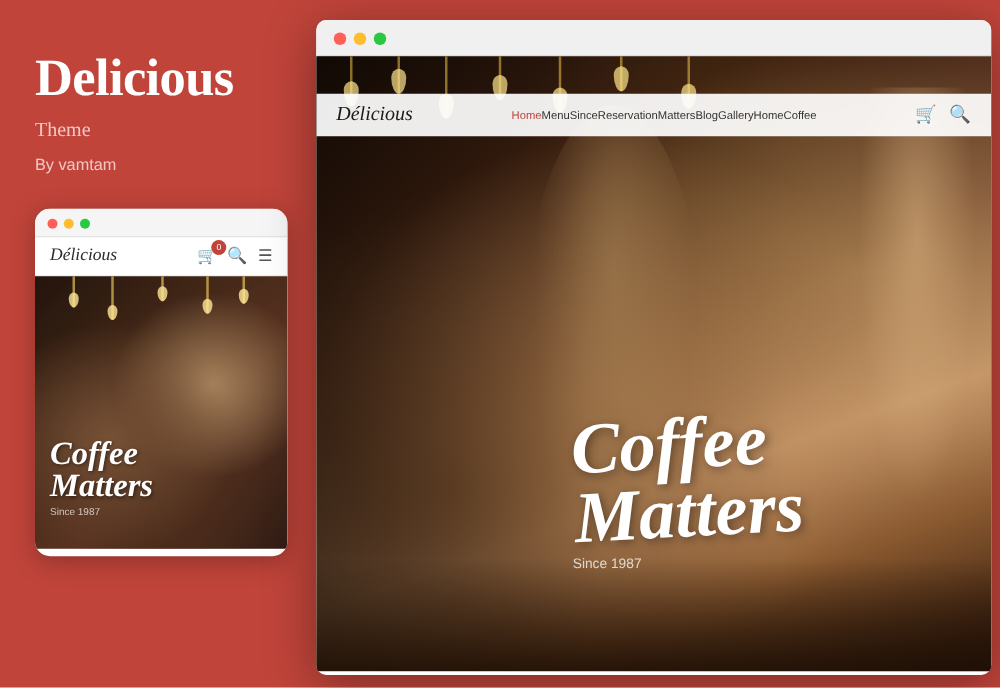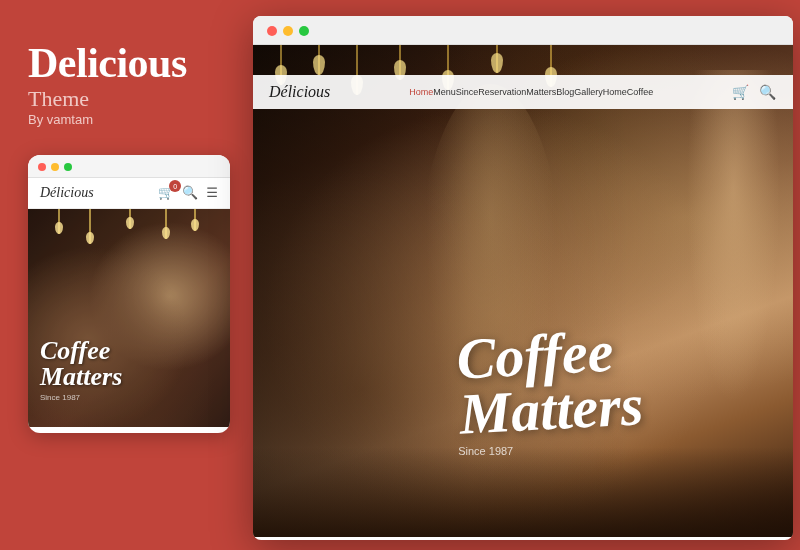--- a/index.html
+++ b/index.html
@@ -26,30 +26,31 @@
     .theme-title {
       font-size: 42px;
       font-weight: 800;
       color: #fff;
       font-family: Georgia, serif;
       line-height: 1.1;
       letter-spacing: -0.5px;
     }
 
     .theme-subtitle {
-      font-size: 22px;
+      font-size: 16px;
       font-weight: 400;
       color: #f0c8c4;
       font-family: Georgia, serif;
-      margin-top: 0;
+      margin-top: 10px;
     }
 
     .theme-author {
       font-size: 13px;
       color: #f0c8c4;
+      margin-top: 10px;
       font-family: Arial, sans-serif;
     }
 
     
     .mobile-preview {
       margin-top: 28px;
       background: #fff;
       border-radius: 12px;
       width: 202px;
       height: 278px;

